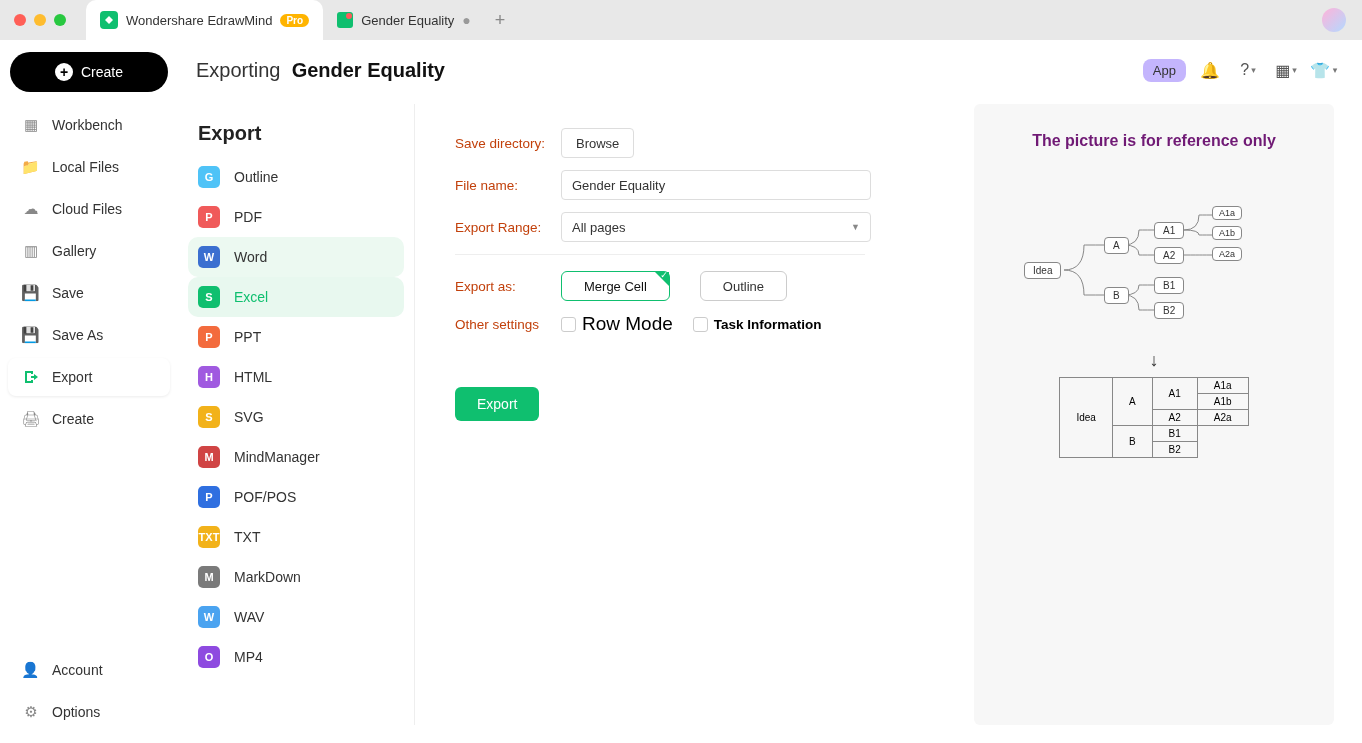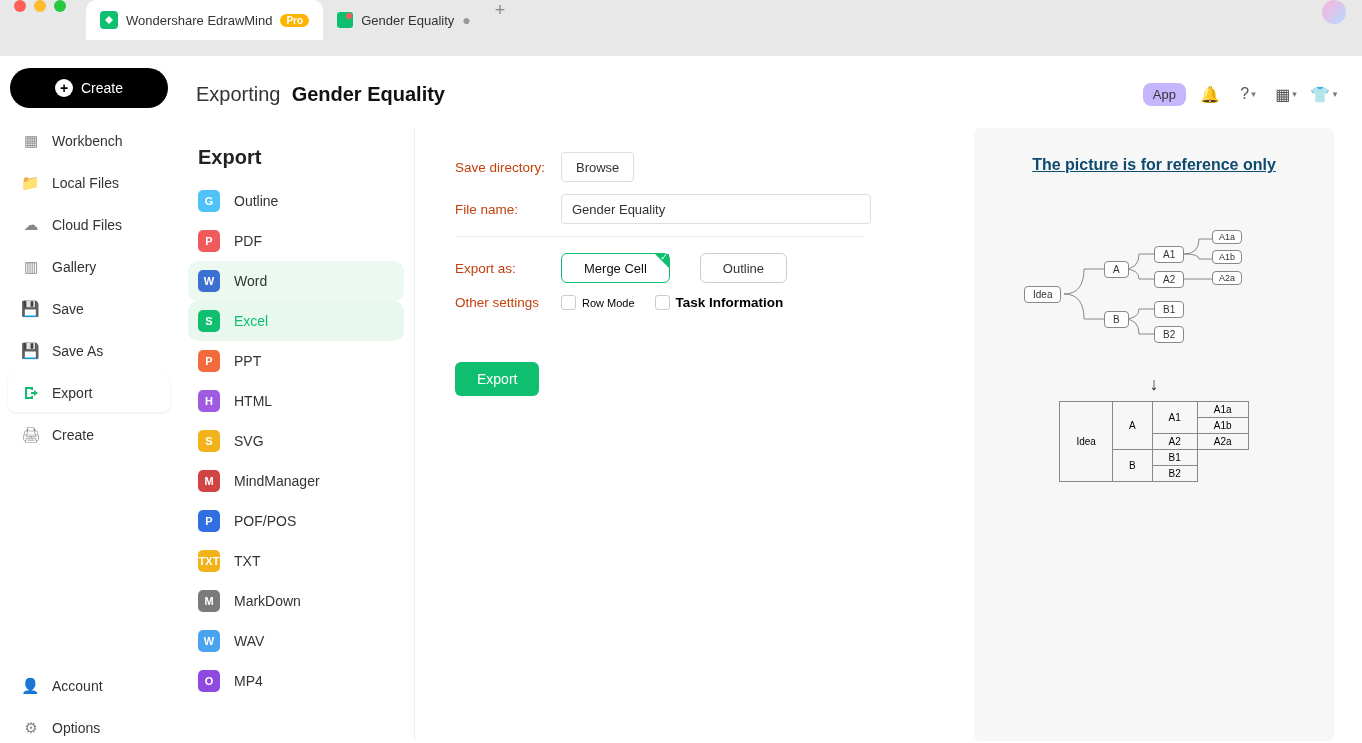--- a/index.html
+++ b/index.html
@@ -1,19 +1,19 @@
 <!DOCTYPE html>
 <html><head>
 <meta charset="utf-8">
 <style>
 * { box-sizing: border-box; margin: 0; padding: 0; font-family: -apple-system, "Segoe UI", Arial, sans-serif; }
 body { background: #f0f0f0; width: 1362px; height: 743px; overflow: hidden; }
 
 
-.titlebar { height: 56px; display: flex; background: #e8e8e8; padding-left: 14px; }
+.titlebar { height: 40px; display: flex; align-items: center; background: #e8e8e8; padding-left: 14px; }
 .traffic { display: flex; gap: 8px; margin-right: 20px; }
 .dot { width: 12px; height: 12px; border-radius: 50%; }
 .dot.red { background: #ff5f57; } .dot.yellow { background: #febc2e; } .dot.green { background: #28c840; }
 .tab { height: 40px; display: flex; align-items: center; padding: 0 14px; gap: 8px; font-size: 13px; color: #333; border-top-left-radius: 10px; border-top-right-radius: 10px; }
 .tab.active { background: #fff; }
 .tab .badge { background: #ffb400; color: #fff; font-size: 10px; padding: 1px 6px; border-radius: 7px; font-weight: 600; }
 .tab .tab-close { color:#999; font-size:14px; }
 .newtab { color:#888; font-size:18px; padding:0 10px; cursor:pointer; }
 .titlebar .spacer { flex:1; }
 .avatar { width: 24px; height: 24px; border-radius: 50%; background: linear-gradient(135deg,#ffb3d9,#b3d9ff); margin-right: 16px; }
@@ -25,21 +25,21 @@
 .create-btn { background: #000; color: #fff; border-radius: 22px; height: 40px; display:flex; align-items:center; justify-content:center; gap:8px; font-size:14px; font-weight:500; margin-bottom:10px; cursor:pointer; margin-left:2px; margin-right:2px; }
 .create-btn .plus { width:18px; height:18px; border-radius:50%; background:#fff; color:#000; display:flex; align-items:center; justify-content:center; font-weight:700; font-size:14px; }
 .side-item { display:flex; align-items:center; gap:12px; padding: 10px 14px; border-radius:8px; font-size:14px; color:#333; cursor:pointer; }
 .side-item.active { background:#fff; box-shadow: 0 1px 3px rgba(0,0,0,0.08); }
 .side-item .ico { width:18px; height:18px; color:#888; display:flex; align-items:center; justify-content:center; font-size:15px; }
 .side-item.export-active .ico svg { fill:#0fbf6f; }
 .sidebar .grow { flex:1; }
 .sidebar { border-right: none; }
 
 
-.main { flex:1; display:flex; flex-direction:column; padding-top:18px; }
+.main { flex:1; display:flex; flex-direction:column; padding-top:10px; }
 .topbar { display:flex; align-items:center; padding: 0 24px 0 18px; height: 40px; }
 .topbar h1 { font-size:20px; font-weight:400; color:#333; }
 .topbar h1 b { font-weight:700; color:#111; }
 .topbar .spacer { flex:1; }
 .top-ico { width:28px; height:28px; display:flex; align-items:center; justify-content:center; color:#555; cursor:pointer; margin-left:10px; font-size:16px; }
 .app-pill { background:#c4b5fd; border-radius:8px; padding:4px 10px; font-size:13px; color:#333; }
 .caret { font-size:9px; color:#777; margin-left:2px; }
 
 
 .content { display:flex; flex:1; padding: 14px 18px 18px 0; gap:0; }
@@ -62,21 +62,21 @@
 .pill { height:30px; padding:0 22px; border:1px solid #ccc; border-radius:6px; background:#fff; font-size:13px; color:#333; cursor:pointer; position:relative; display:flex; align-items:center; }
 .pill.active { border-color:#0fbf6f; color:#111; }
 .pill.active::after { content:""; position:absolute; top:0; right:0; width:0; height:0; border-top:14px solid #0fbf6f; border-left:14px solid transparent; }
 .pill.active::before { content:"✓"; position:absolute; top:-2px; right:1px; font-size:9px; color:#fff; z-index:1; }
 .chk { width:15px; height:15px; border:1.5px solid #ccc; border-radius:3px; margin-right:6px; }
 .chk-group { display:flex; align-items:center; gap:20px; }
 .export-btn { background:#0fbf6f; color:#fff; border:none; height:34px; padding:0 22px; border-radius:6px; font-size:14px; cursor:pointer; margin-top:40px; }
 
 
 .preview-col { width:360px; background:#f7f7f7; border-radius:6px; margin-left:20px; margin-right:10px; padding:28px 20px; text-align:center; }
-.preview-col h3 { font-size:16px; font-weight:700; color:#0c4a6e; margin-bottom:50px;text-decoration:underline; }
+.preview-col h3 { font-size:16px; font-weight:700; color:#701a75; margin-bottom:50px; }
 
 
 .diagram { position:relative; width:280px; height:140px; margin:0 auto 10px; font-size:10px; color:#333; }
 .node { position:absolute; border:1px solid #888; border-radius:4px; padding:2px 8px; background:#fff; font-size:10px; }
 .arrow-down { font-size:18px; color:#333; margin-bottom:6px; }
 .tbl { margin:0 auto; border-collapse:collapse; font-size:10px; }
 .tbl td { border:1px solid #888; padding:2px 16px; text-align:center; }
 
 svg.line { position:absolute; top:0; left:0; width:100%; height:100%; pointer-events:none; }
 svg.line path { stroke:#888; stroke-width:1; fill:none; }
@@ -238,37 +238,44 @@
 
       <div class="form-col">
         <div class="form-row">
           <label>Save directory:</label>
           <button class="browse">Browse</button>
         </div>
         <div class="form-row">
           <label>File name:</label>
           <input type="text" style="max-width: 310px;" value="Gender Equality">
         </div>
+        <div class="form-row">
+          <label>Export Range:</label>
+          <div class="select">
+            <span>All pages</span>
+            <span class="tri">▼</span>
+          </div>
+        </div>
         <div class="divider"></div>
         <div class="form-row">
           <label>Export as:</label>
           <div class="pill active">
               <span>Merge Cell</span>
             </div>
           <div style="width:10px"></div>
           <div class="pill">
               <span>Outline</span>
             </div>
         </div>
         <div class="form-row">
           <label>Other settings</label>
           <div class="chk-group">
             <div style="display:flex;align-items:center;">
               <span class="chk"></span>
-              <span style="font-size:11px">Row Mode</span>
+              <span style="font-size:19px">Row Mode</span>
             </div>
             <div style="display:flex;align-items:flex-start;font-weight:bold;">
               <span class="chk"></span>
               <span style="font-size:13.5px">Task Information</span>
             </div>
           </div>
         </div>
         <button class="export-btn">Export</button>
       </div>
 

